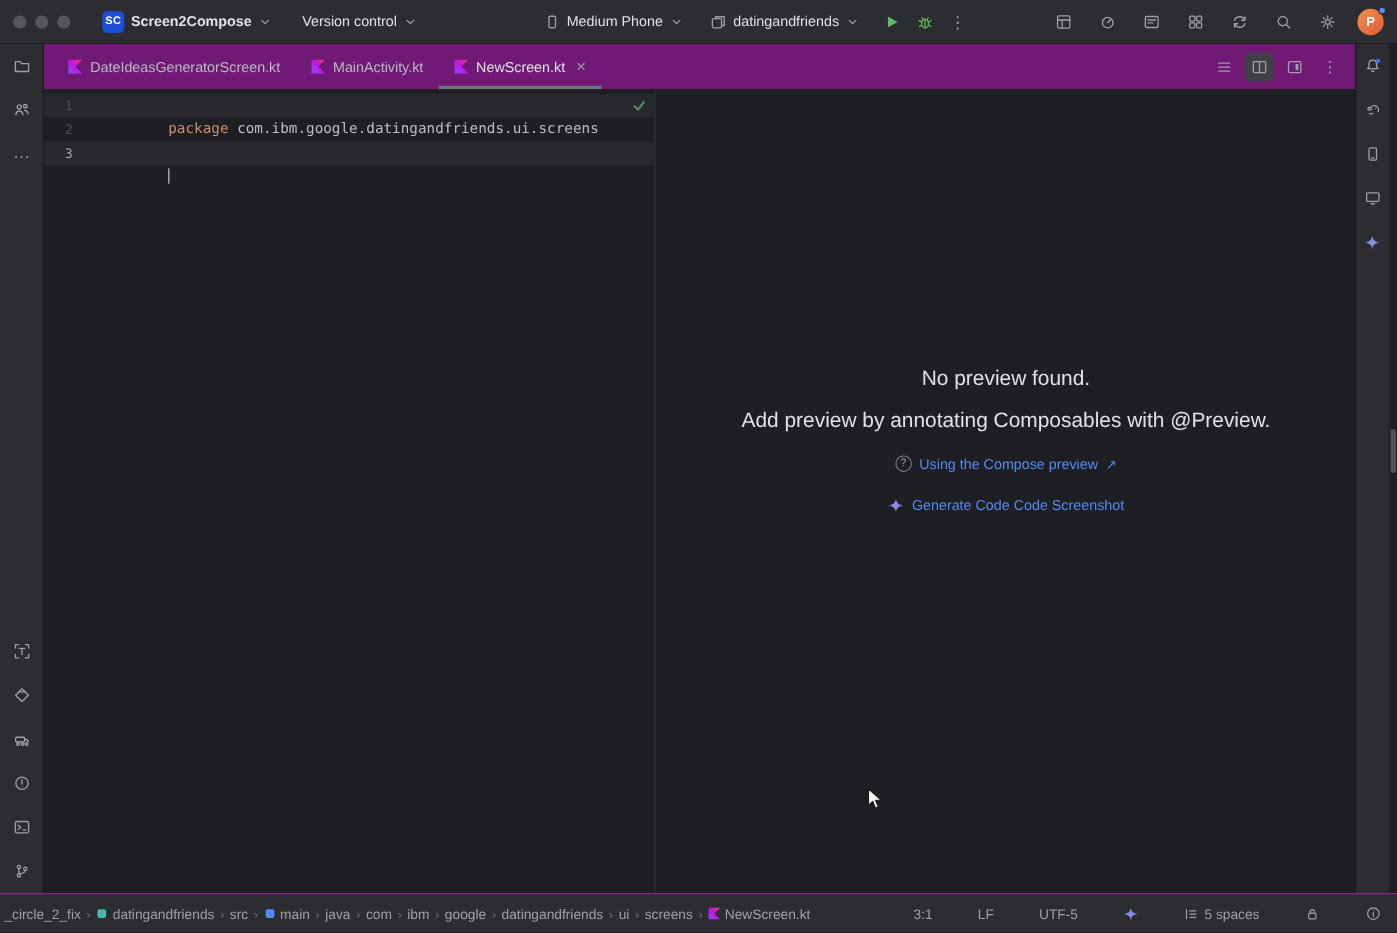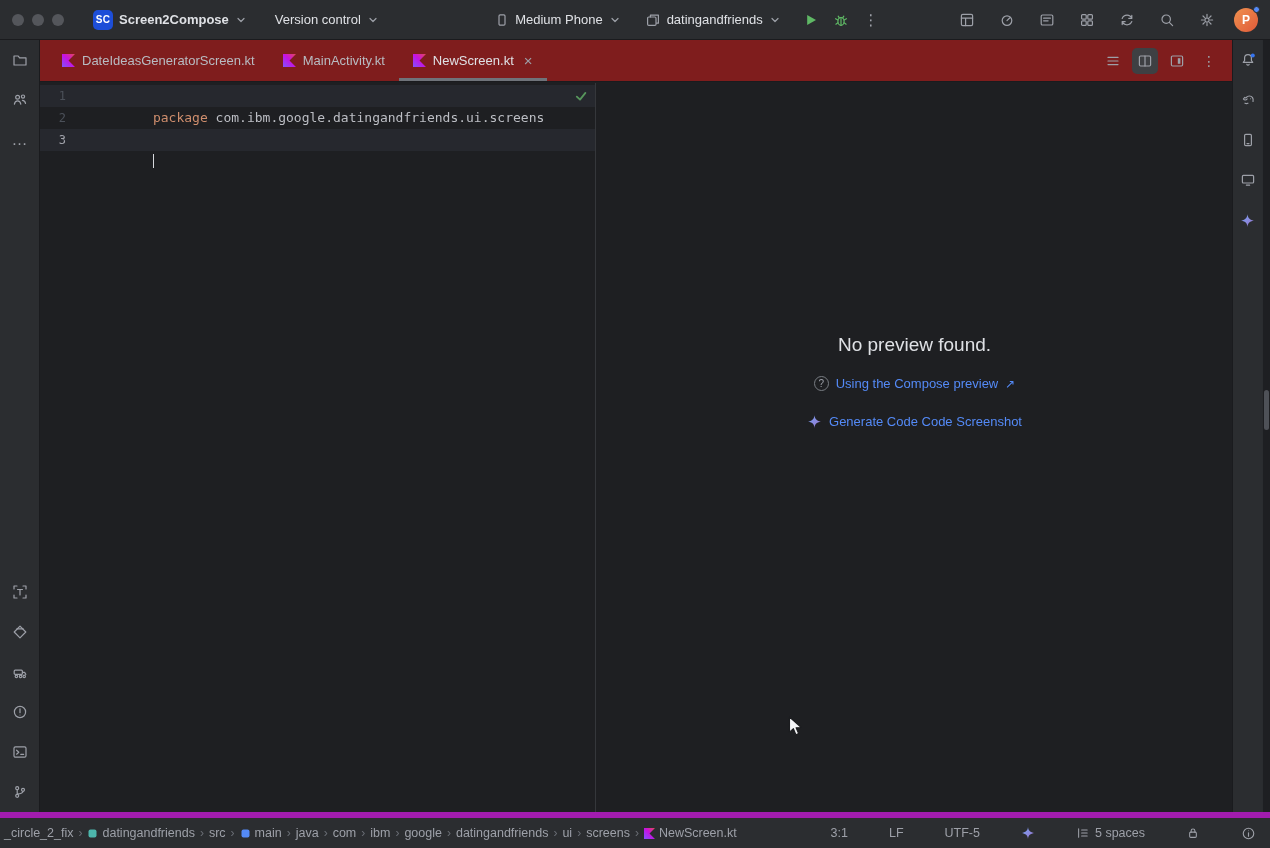--- a/index.html
+++ b/index.html
@@ -50,21 +50,21 @@
     background:#2b2d30; border-left:1px solid #1a1b1e;
     display:flex; flex-direction:column; align-items:center; z-index:4; }
   .right-strip .strip-btn { width:30px; }
   .scroll-col { position:absolute; top:40px; left:1262px; width:8px; bottom:36px;
     background:#1e1f22; border-left:1px solid #2a2c2f; z-index:4; }
   .scroll-thumb { position:absolute; top:350px; left:1px; width:5px; height:40px;
     border-radius:3px; background:#4e5157; }
 
   
   .tabbar { position:absolute; top:40px; left:40px; width:1192px; height:42px;
-    background:#7f1d1d; border-bottom:1px solid #1a1b1e;
+    background:#701a75; border-bottom:1px solid #1a1b1e;
     display:flex; align-items:stretch; padding-left:8px; z-index:3; }
   .tab { display:flex; align-items:center; gap:7px; padding:0 14px; color:#b8bcc2; position:relative; }
   .tab.active { color:#dfe1e5; }
   .tab.active::after { content:""; position:absolute; left:0; right:0; bottom:0; height:3px; background:#6f737a; }
   .tab-close { color:#9da0a8; font-size:15px; margin-left:3px; line-height:1; }
   .tabbar-right { margin-left:auto; display:flex; align-items:center; gap:6px; padding-right:10px; }
   .tb-mini { width:26px; height:26px; border-radius:5px; display:grid; place-items:center; }
   .tb-mini.selected { background:#3e4043; }
   .tb-mini .glyph { font-size:14px; }
 
@@ -86,21 +86,21 @@
     background:#1e1f22; display:flex; flex-direction:column; align-items:center; padding-top:255px; }
   .pv-msg { margin-bottom:24px; color:#dfe1e5; font-size:19px; line-height:14px; }
   .pv-link-row { display:flex; align-items:center; gap:7px; margin-bottom:23px; cursor:pointer; }
   .pv-link { color:#548af7; font-size:13px; }
   .ext { color:#548af7; font-size:12px; line-height:1; }
   .help-circle { width:15px; height:15px; border:1px solid #787c82; color:#9da0a8; border-radius:50%;
     font-size:10px; display:grid; place-items:center; }
 
   
   .statusbar { position:absolute; left:0; right:0; bottom:0; height:36px;
-    background:#2b2d30; border-top:6px solid #a21caf;
+    background:#2b2d30; border-top:1px solid #a21caf;
     display:flex; align-items:center; padding:0 14px 0 2px;
     font-size:12.5px; color:#9da0a8; z-index:6; }
   .bc { display:flex; align-items:center; }
   .bc-group { display:flex; align-items:center; gap:4px; padding:2px 2px; border-radius:4px; }
   .bc-sep { color:#696d74; font-size:12px; padding:0 3px; }
   .sb-right { margin-left:auto; display:flex; align-items:center; gap:17px; }
   .sb-item { display:flex; align-items:center; gap:5px; white-space:nowrap;margin-left:24px; }
 
   .mouse-cursor { position:absolute; left:788px; top:716px; z-index:50; pointer-events:none; }
 </style>
@@ -354,20 +354,21 @@
     </div>
     <div class="inspect-widget">
       <svg width="14" height="14" viewBox="0 0 14 14">
           <path d="M2.8 7.6 6 10.6 11.4 3.9" stroke="#57965c" stroke-width="1.8" fill="none" stroke-linecap="round" stroke-linejoin="round"></path>
         </svg>
     </div>
   </section>
 
   <section class="preview">
     <div class="pv-msg">No preview found.</div>
+    <div class="pv-msg">Add preview by annotating Composables with @Preview.</div>
 
     <div class="pv-link-row">
       <span class="help-circle">?</span>
       <span class="pv-link">Using the Compose preview</span>
       <span class="ext">↗</span>
     </div>
 
     <div class="pv-link-row">
       <svg width="15" height="15" viewBox="0 0 16 16">
           <path d="M8 1.2c.5 3.8 1.7 5.6 6.8 6.8-5.1 1.2-6.3 3-6.8 6.8-.5-3.8-1.7-5.6-6.8-6.8 5.1-1.2 6.3-3 6.8-6.8Z" fill="url(#ai-grad)"></path>

